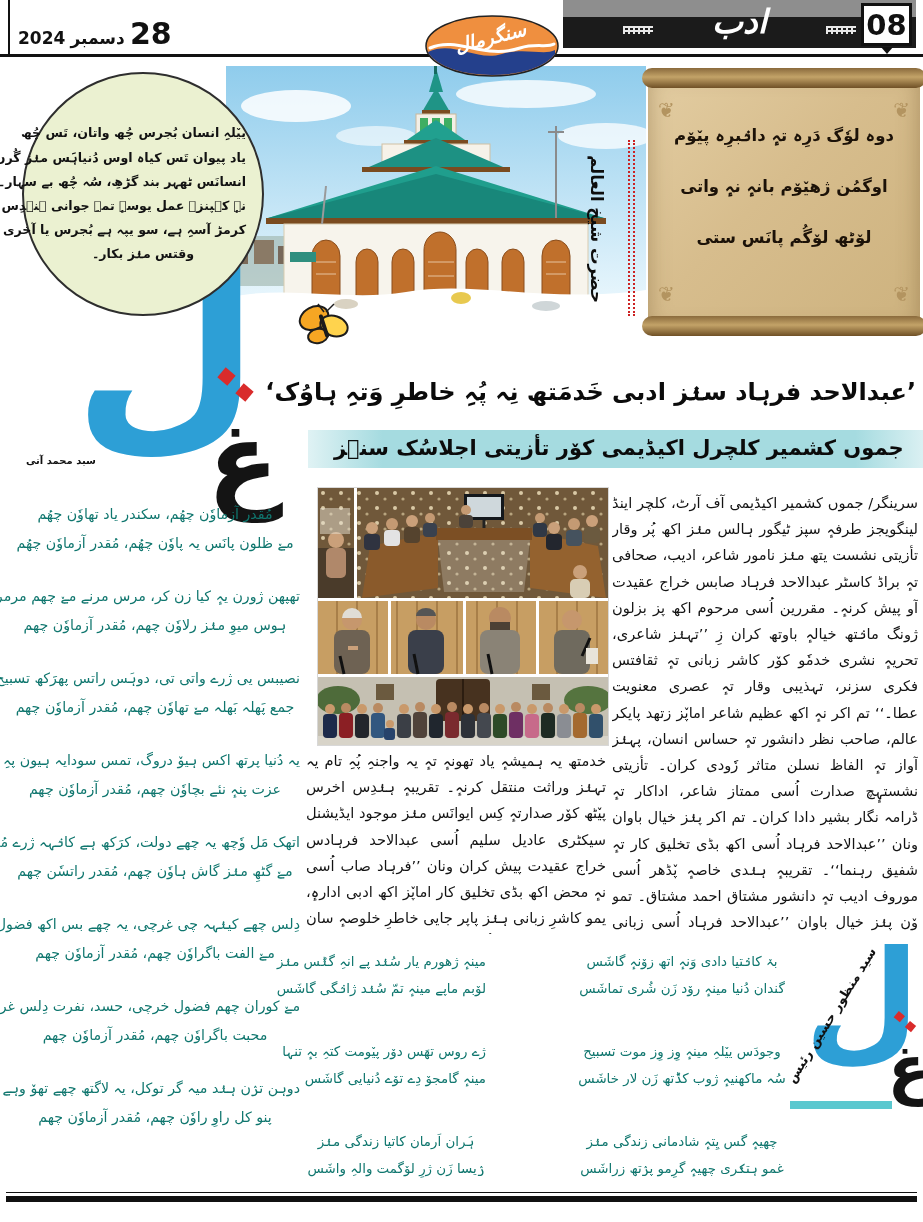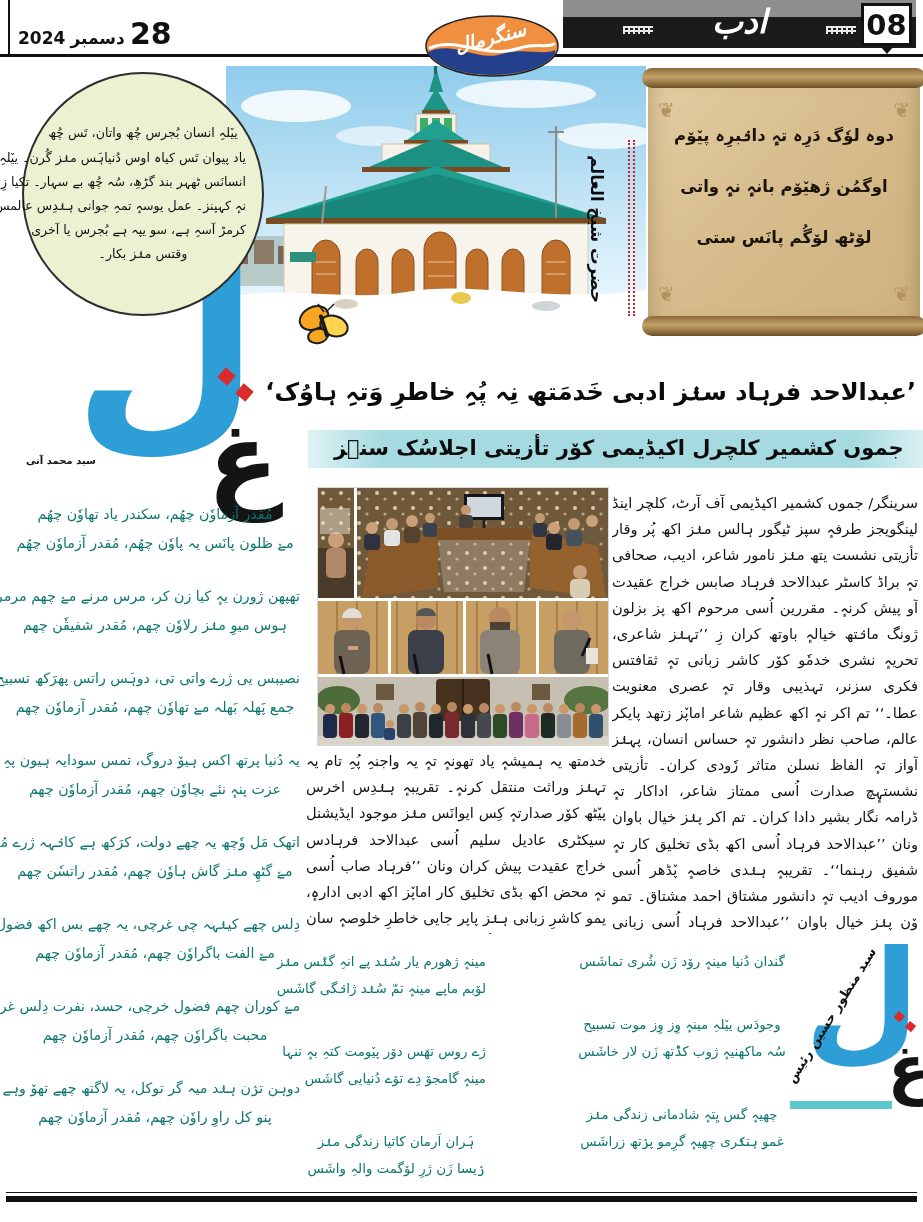--- a/index.html
+++ b/index.html
@@ -29,21 +29,21 @@
       border:3px solid #111; text-align:center; font-size:29px; font-weight:bold;
       color:#111; line-height:38px; font-family:"DejaVu Sans", sans-serif; }
   .pagenum-arrow { left:881px; top:47px; width:0; height:0;
       border-left:6px solid transparent; border-right:6px solid transparent;
       border-top:7px solid #111; }
 
   
   .quote-circle { left:22px; top:72px; width:242px; height:244px; border-radius:50%;
       background:#ebf1d1; border:2px solid #2e2e2e; padding:30px 16px;
       display:flex; flex-direction:column; justify-content:center; z-index:5; }
-  .quote-circle div { text-align:center; font-size:12.6px; font-weight:400;
+  .quote-circle div { text-align:center; font-size:12.6px; font-weight:700;
       color:#121212; line-height:1.92; direction:rtl; white-space:nowrap; }
 
   
   .mosque-wrap { left:226px; top:66px; width:420px; height:268px; }
   .butterfly { left:296px; top:300px; width:58px; height:52px; }
 
   
   .shrine-caption { left:500px; top:216px; width:186px; height:26px;
       transform:rotate(90deg); transform-origin:center; text-align:center;
       font-size:16.5px; font-weight:bold; color:#0d0d0d; direction:rtl; white-space:nowrap; }
@@ -257,21 +257,21 @@
 </div>
 <div class="abs ghazal1-author">سید محمد آتی</div>
 
 <div class="abs ghazal1-verses">
   <div class="couplet">
     <div>مُقدر آزماوٗن چھُم، سکندر یاد تھاوٗن چھُم</div>
     <div>مےٚ ظلون پانَس یہ پاوٗن چھُم، مُقدر آزماوٗن چھُم</div>
   </div>
   <div class="couplet">
     <div>تھپھن ژورن یہٕ کیا زن کر، مرس مرنے مےٚ چھم مرمر</div>
-    <div>ہوس میوِ منٛز رلاوٗن چھم، مُقدر شفیقٗن چھم</div>
+    <div>ہوس میوِ منٛز رلاوٗن چھم، مُقدر آزماوٗن چھم</div>
   </div>
   <div class="couplet">
     <div>نصیبس یی ژرے واتی تی، دوہَس راتس پھرَکھ تسبیح</div>
     <div>جمع پَھلہ بَھلہ مےٚ تھاوٗن چھم، مُقدر آزماوٗن چھم</div>
   </div>
   <div class="couplet">
     <div>یہ دُنیا پرتھ اکس ہیوٚ دروگ، تمس سودایہ ہیون پہِ سروگ</div>
     <div>عزت پنہٕ نئے بچاوٗن چھم، مُقدر آزماوٗن چھم</div>
   </div>
   <div class="couplet">
@@ -440,20 +440,21 @@
 </div>
 
 <div class="abs body-right ur">
   <span>سرینگر/ جموں کشمیر اکیڈیمی آف آرٹ، کلچر اینڈ لینگویجز طرفہٕ سپز ٹیگور ہالس منٛز اکھ پُر وقار تأزیتی نشست یتھ منٛز نامور شاعر، ادیب، صحافی تہٕ براڈ کاسٹر عبدالاحد فرہاد صابس خراج عقیدت آو پیش کرنہٕ۔ مقررین اُسی مرحوم اکھ پز بزلون ژونگ مانٛتھ خیالہٕ باوتھ کران زِ ’’تہنٛز شاعری، تحریہٕ نشری خدمٗو کوٚر کاشر زبانی تہٕ ثقافتس فکری سزنر، تہذیبی وقار تہٕ عصری معنویت عطا۔‘‘ تم اکر نہٕ اکھ عظیم شاعر اماپٚز زتھد پایکر عالم، صاحب نظر دانشور تہٕ حساس انسان، پہنٛز آواز تہٕ الفاظ نسلن متاثر رٗودی کران۔ تأزیتی نشستہٕچ صدارت اُسی ممتاز شاعر، اداکار تہٕ ڈرامہ نگار بشیر دادا کران۔</span>
   <span>تم اکر پنٛز خیال باوان ونان ’’عبدالاحد فرہاد اُسی اکھ بڈی تخلیق کار تہٕ شفیق رہنما‘‘۔ تقریبہٕ ہنٛدی خاصہٕ پٚڈھر اُسی موروف ادیب تہٕ دانشور مشتاق احمد مشتاق۔ تمو وٚن پنٛز خیال باوان ’’عبدالاحد فرہاد اُسی زبانی ہنٛدِس مالس منٛز واریاہ محتاط تہٕ روایژن احترام کرنک فہم تھوان‘‘۔ اَتھ دوران بوو اکیڈمی یہ عزم زِ عبدالاحد فرہاد سنٛز ادبی</span>
 </div>
 <div class="abs body-left ur">خدمتھ یہ ہمیشہٕ یاد تھونہٕ تہٕ یہ واجنہِ پُہِ تام یہ تہنٛز وراثت منتقل کرنہٕ۔ تقریبہٕ ہنٛدِس اخرس پیٚٹھ کوٚر صدارتہٕ کِس ایوانَس منٛز موجود ایڈیشنل سیکٹری عادیل سلیم اُسی عبدالاحد فرہادس خراج عقیدت پیش کران ونان ’’فرہاد صاب اُسی نہٕ محض اکھ بڈی تخلیق کار اماپٚز اکھ ادبی ادارہٕ، یمو کاشرِ زبانی ہنٛز پاپر جایی خاطرِ خلوصہٕ سان کام کٔر۔ نظامت اُسی ڈاکٹر گلزار احمد راتھر کران۔</div>
 
 <div class="abs g2col rightcol">
   <div class="couplet">
+    <div>بہٚ کانٛتیا دادی وَنہٕ اتھ زوٚنہٕ گاشَس</div>
     <div>گندان دُنیا مینہٕ روٚد زَن شُری تماشَس</div>
   </div>
   <div class="couplet">
     <div>وجودَس ییٚلہِ مینہٕ وِز وِز موت تسبیح</div>
     <div>سُہ ماکھنیہٕ ژوب کڈٛتھ زَن لار خاشَس</div>
   </div>
   <div class="couplet">
     <div>چھیہٕ گس یِتہٕ شادمانی زندگی منٛز</div>
     <div>غمو ہتکٛری چھیہٕ گرِمو پرٛتھ زراشَس</div>
   </div>

